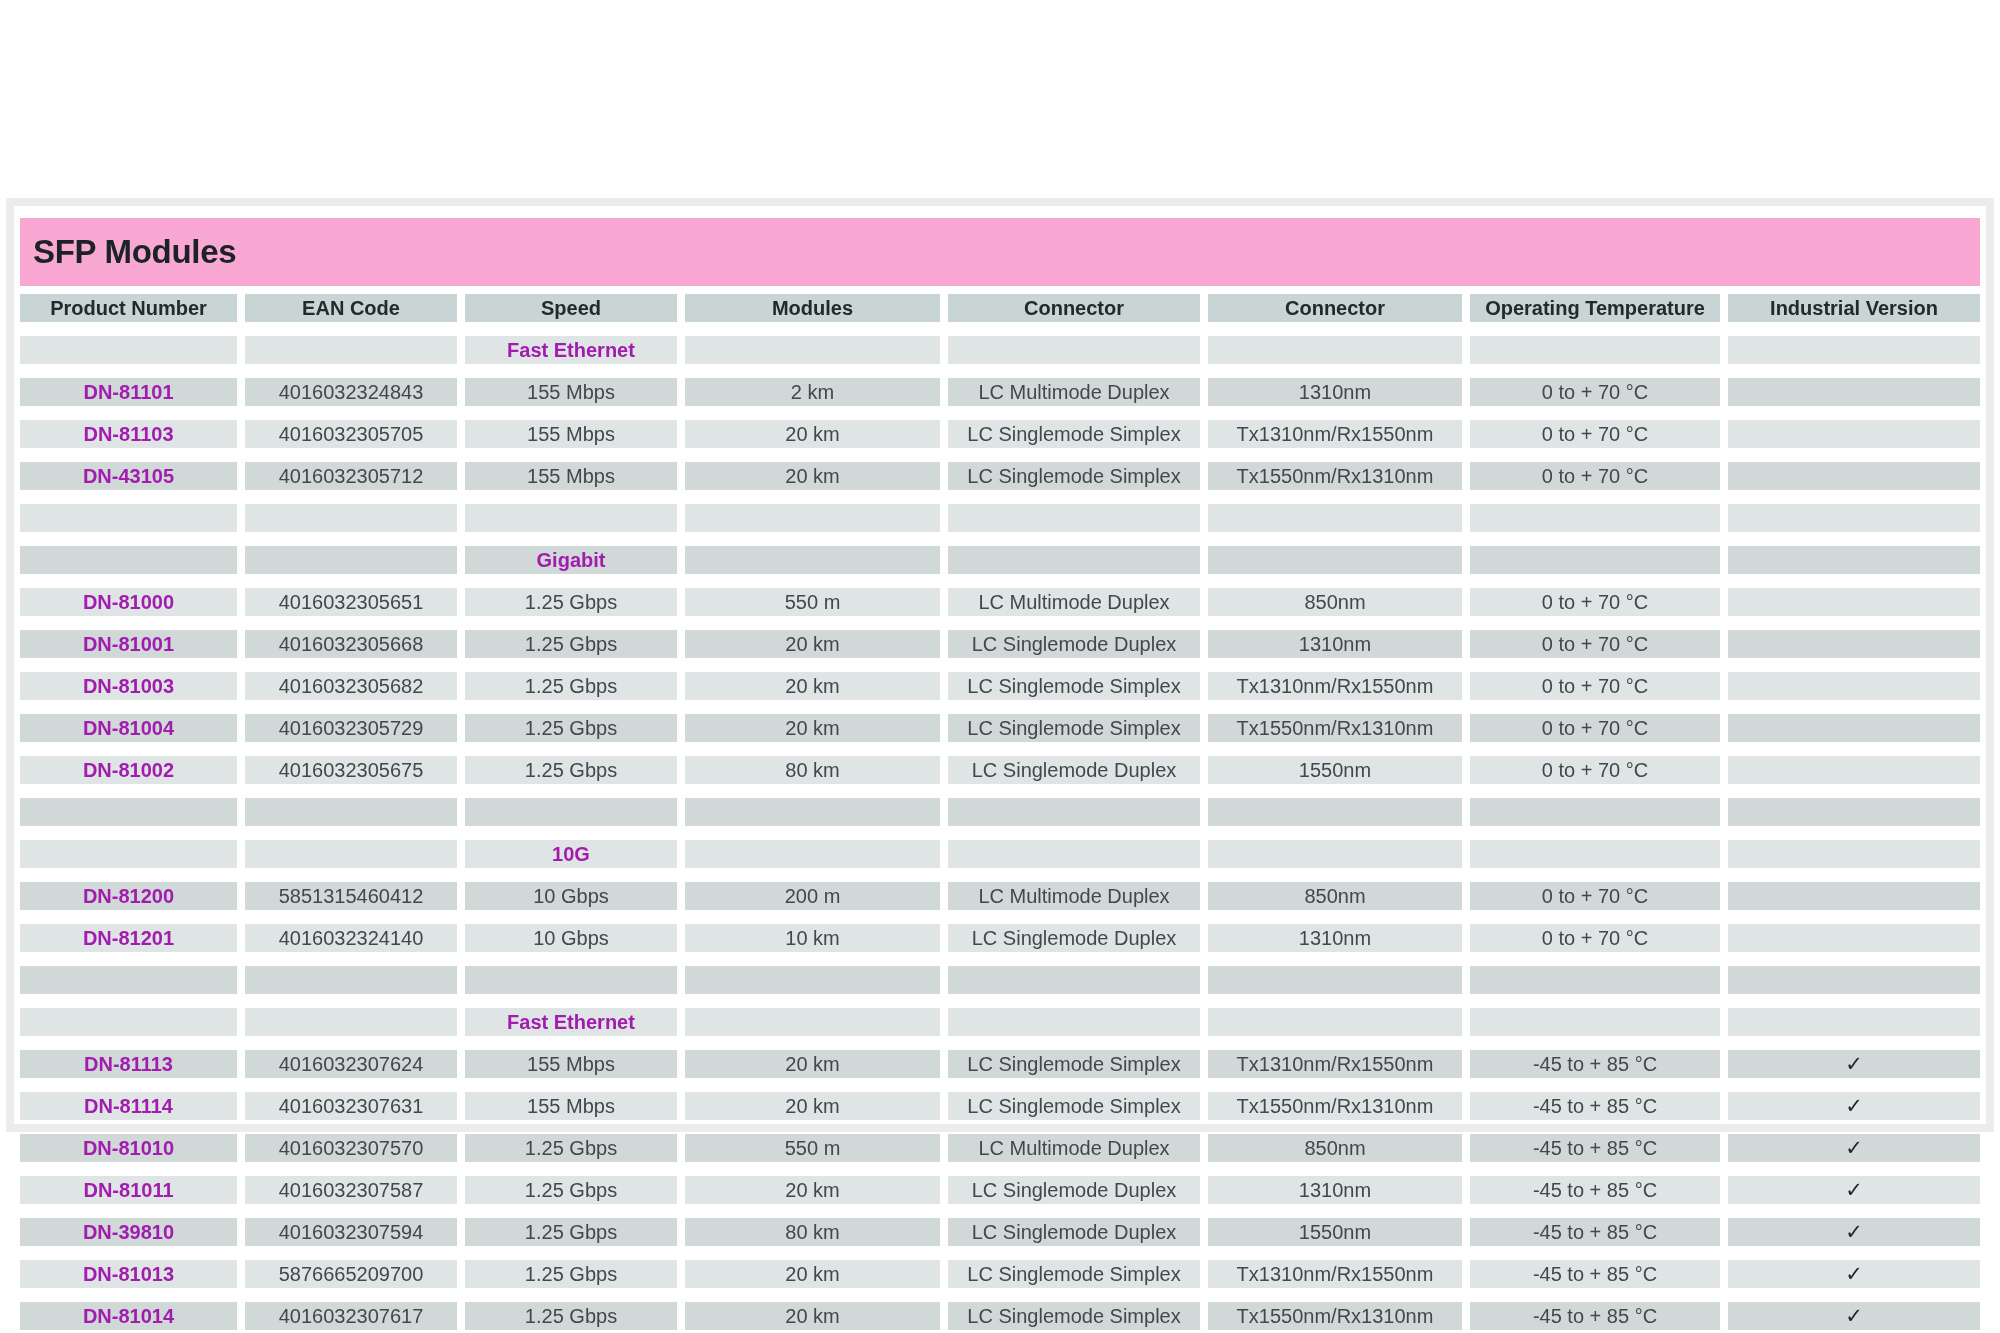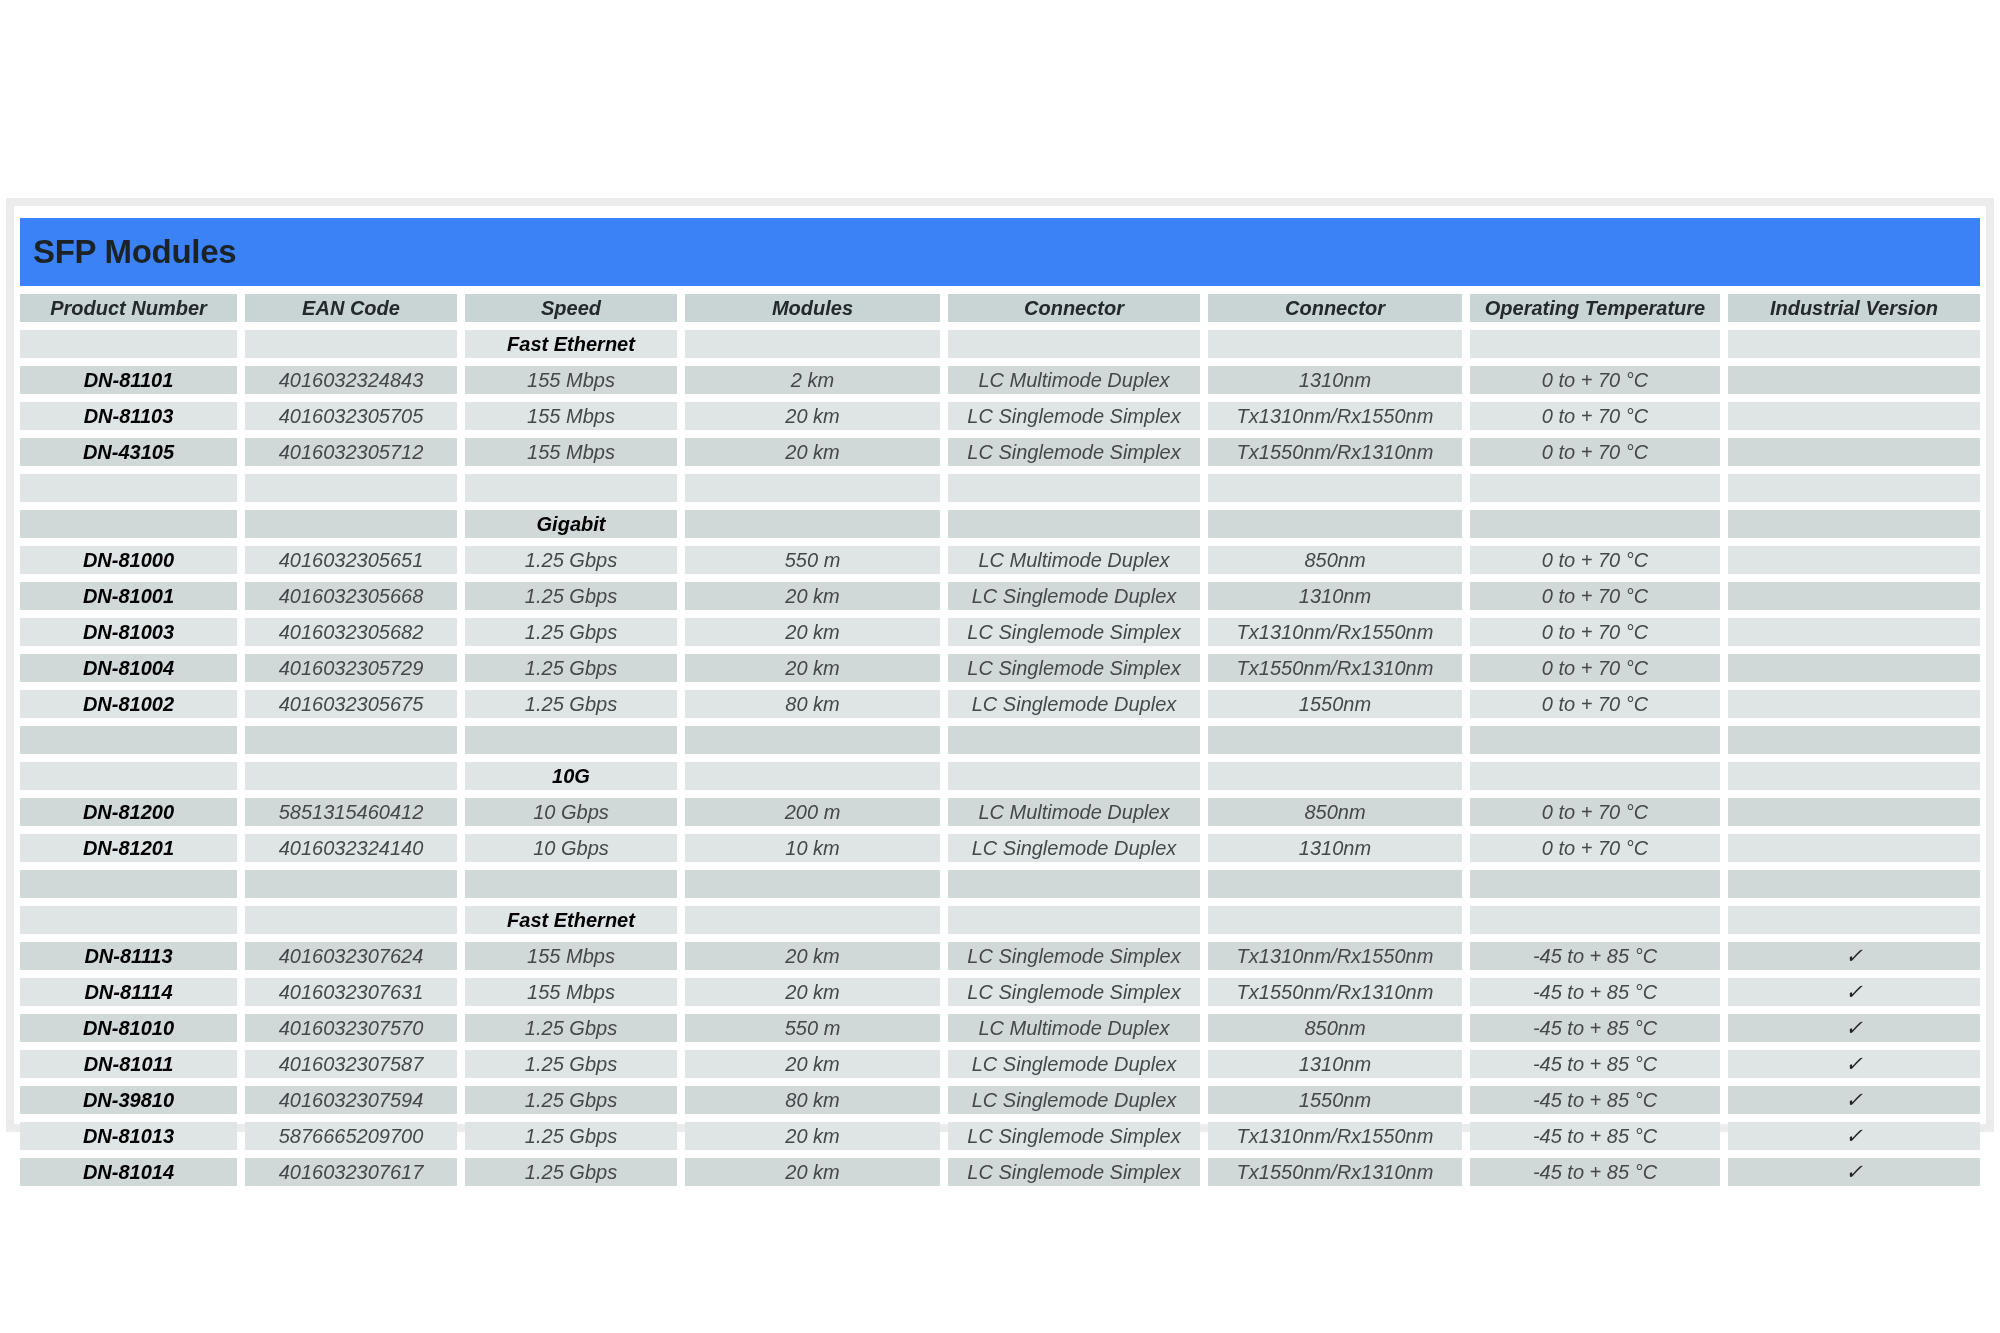--- a/index.html
+++ b/index.html
@@ -22,51 +22,50 @@
   }
   .inner {
     position:absolute;
     left:8px; top:8px; right:8px; bottom:8px;
     background:#ffffff;
     padding:12px 6px 0 6px;
     box-sizing:border-box;
   }
   .title-bar {
     width:1960px; height:68px;
-    background:#3b82f6;
+    background:#f9a8d4;
     display:flex; align-items:center;
     padding-left:13px;
     box-sizing:border-box;
     margin-bottom:8px;
   }
   .title {
     font-size:33px;
     font-weight:bold;
     color:#1c2326;
     letter-spacing:-0.3px;
   }
   .grid {
     display:grid;
     grid-template-columns:217px 212px 212px 255px 252px 254px 250px 252px;
-    gap:8px 8px;
+    gap:14px 8px;
     width:1727px;
-    font-style:italic;
   }
   .cell {
     height:28px; line-height:28px;
     text-align:center;
     font-size:20px;
     color:#43484b;
     white-space:nowrap;
     overflow:hidden;
   }
   .cell.head  { background:#c9d4d4; font-weight:bold; color:#23292c; font-size:20px; }
   .cell.light { background:#dfe5e5; }
   .cell.dark  { background:#d0d8d8; }
-  .cell.bold  { font-weight:bold; color:#000000; }
+  .cell.bold  { font-weight:bold; color:#a21caf; }
   .cell.check span { font-size:21px; color:#1f2326; }
 </style>
 </head>
 <body>
 
 <div class="page">
   <div class="panel">
     <div class="inner">
       <div class="title-bar">
         <span class="title">SFP Modules</span>

